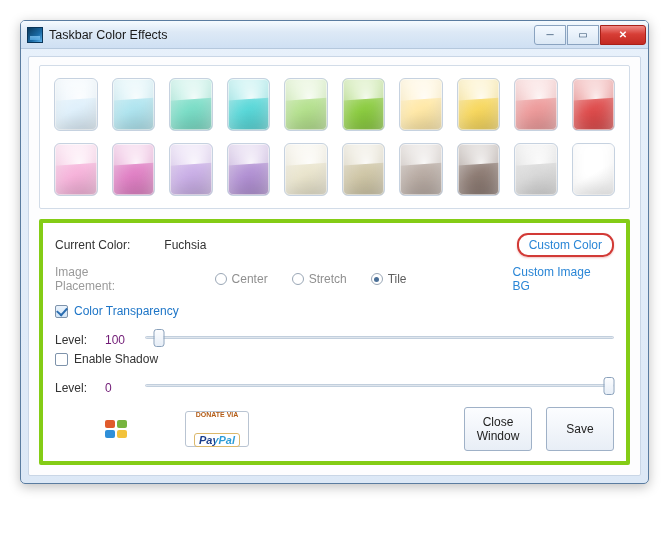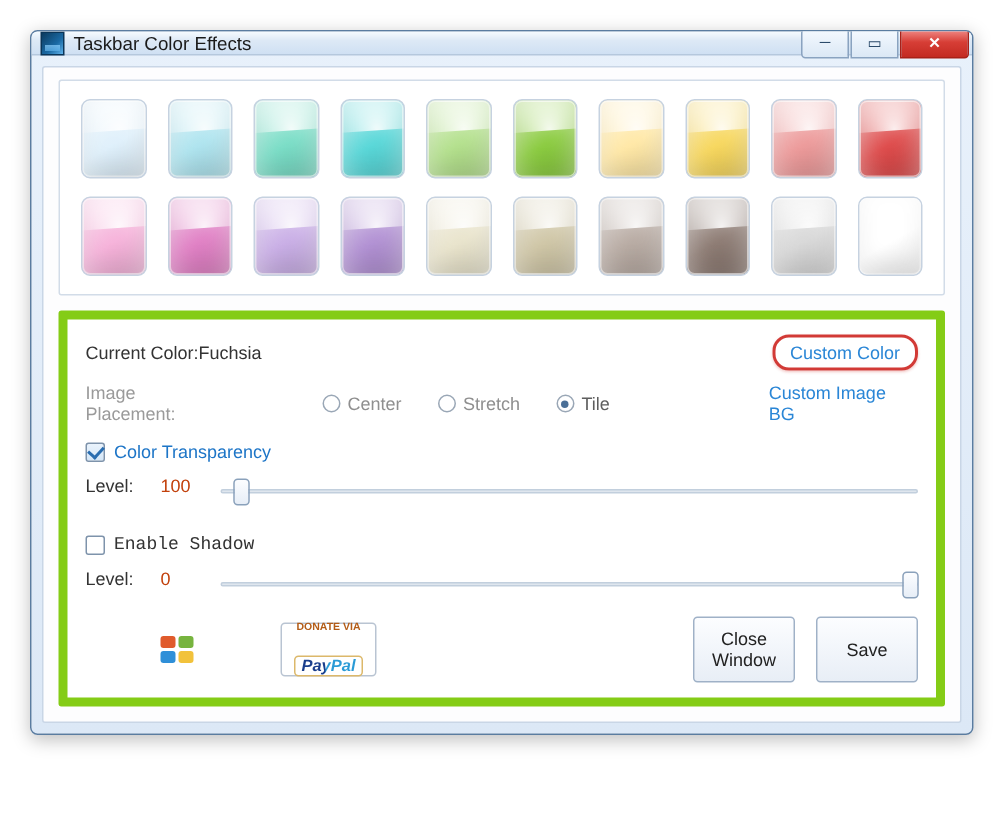--- a/index.html
+++ b/index.html
@@ -15,21 +15,21 @@
     width: 629px;
     border: 1px solid #5a7ca0;
     border-radius: 5px;
     background: linear-gradient(#e8f1fb, #dce8f6);
     box-shadow: 0 3px 12px rgba(0,0,0,0.25);
     overflow: hidden;
   }
   .titlebar {
     display: flex;
     align-items: center;
-    height: 16px;
+    height: 28px;
     padding: 0 2px 0 6px;
     background: linear-gradient(#f6fbff, #dde9f6 40%, #cfe0f3);
     border-bottom: 1px solid #b5c8dd;
   }
   .app-icon {
     width: 16px; height: 16px;
     background: linear-gradient(135deg,#0b3a5e,#1a6aa5 60%,#5fb2ea);
     border: 1px solid #0a3558;
     margin-right: 6px;
     position: relative;
@@ -92,31 +92,31 @@
     pointer-events:none;
   }
   .swatch::after{
     content:"";position:absolute;inset:0;
     box-shadow: inset 0 12px 20px rgba(255,255,255,.5), inset 0 -8px 14px rgba(0,0,0,.08);
     border-radius:6px;
     pointer-events:none;
   }
 
   .settings{
-    border:6px solid #84cc16;
+    border:4px solid #84cc16;
     border-radius:2px;
     padding:10px 12px;
     background:#fff;
     margin-top:10px;
   }
   .row { display:flex; align-items:center; height:24px; }
   .row + .row { margin-top:6px;gap:48px; }
   .lbl { color:#333; }
   .lbl.dim { color:#9a9a9a; }
-  .value { color:#333; }
+  .value { margin-left: 34px; color:#333; }
   .spacer { flex:1; }
   .linkbtn {
     color:#2a86d6; font-size:12px;
     padding: 3px 10px;
     border-radius:4px;
     cursor:pointer;
   }
   .linkbtn.framed {
     border: 2.5px solid #d23a36;
     border-radius: 11px;
@@ -134,23 +134,23 @@
   .chk { display:flex; align-items:center; gap:6px;justify-content:space-between; }
   .chk .box{
     width:13px;height:13px;border:1px solid #7e93ab;border-radius:2px;background:#fff;
     display:flex;align-items:center;justify-content:center;
   }
   .chk.checked .box{ background:linear-gradient(#eaf3fc,#d4e6f7); }
   .chk.checked .box::after{content:"";width:8px;height:5px;border-left:2px solid #2a6db0;border-bottom:2px solid #2a6db0;transform:translateY(-1px) rotate(-48deg);}
   .chk .cl{ color:#1d75c7; }
   .chk.plain .cl{ color:#333; }
 
-  .slider-row{ display:flex; align-items:flex-start; gap:10px; margin-top:4px; }
+  .slider-row{ display:flex; align-items:flex-end; gap:10px; margin-top:4px; }
   .slider-row .sl-lbl{ width:40px; color:#333; }
-  .slider-row .sl-val{ width:30px; color:#c2410c; }
+  .slider-row .sl-val{ width:30px; color:#701a75; }
   .slider {
     position:relative; flex:1; height:20px;
   }
   .slider .track{
     position:absolute;left:0;right:0;top:9px;height:3px;
     background:#dfe6ee;border:1px solid #c2cfdd;border-radius:2px;
   }
   .slider .thumb{
     position:absolute;top:2px;width:11px;height:18px;
     background:linear-gradient(#fcfdff,#e7eef7);
@@ -273,21 +273,21 @@
       </div>
       <div class="slider-row">
         <span class="sl-lbl">Level:</span>
         <span class="sl-val">100</span>
         <div class="slider">
           <div class="track"></div>
           <div class="thumb" id="thumb1" style="left: 3%;"></div>
         </div>
       </div>
 
-      <div class="row" style="margin-top:14px;font-family:Liberation Mono, monospace;">
+      <div class="row" style="margin-top:0;">
         <label class="chk plain">
           <span class="box"></span>
           <span class="cl">Enable Shadow</span>
         </label>
       </div>
       <div class="slider-row">
         <span class="sl-lbl">Level:</span>
         <span class="sl-val">0</span>
         <div class="slider">
           <div class="track"></div>

